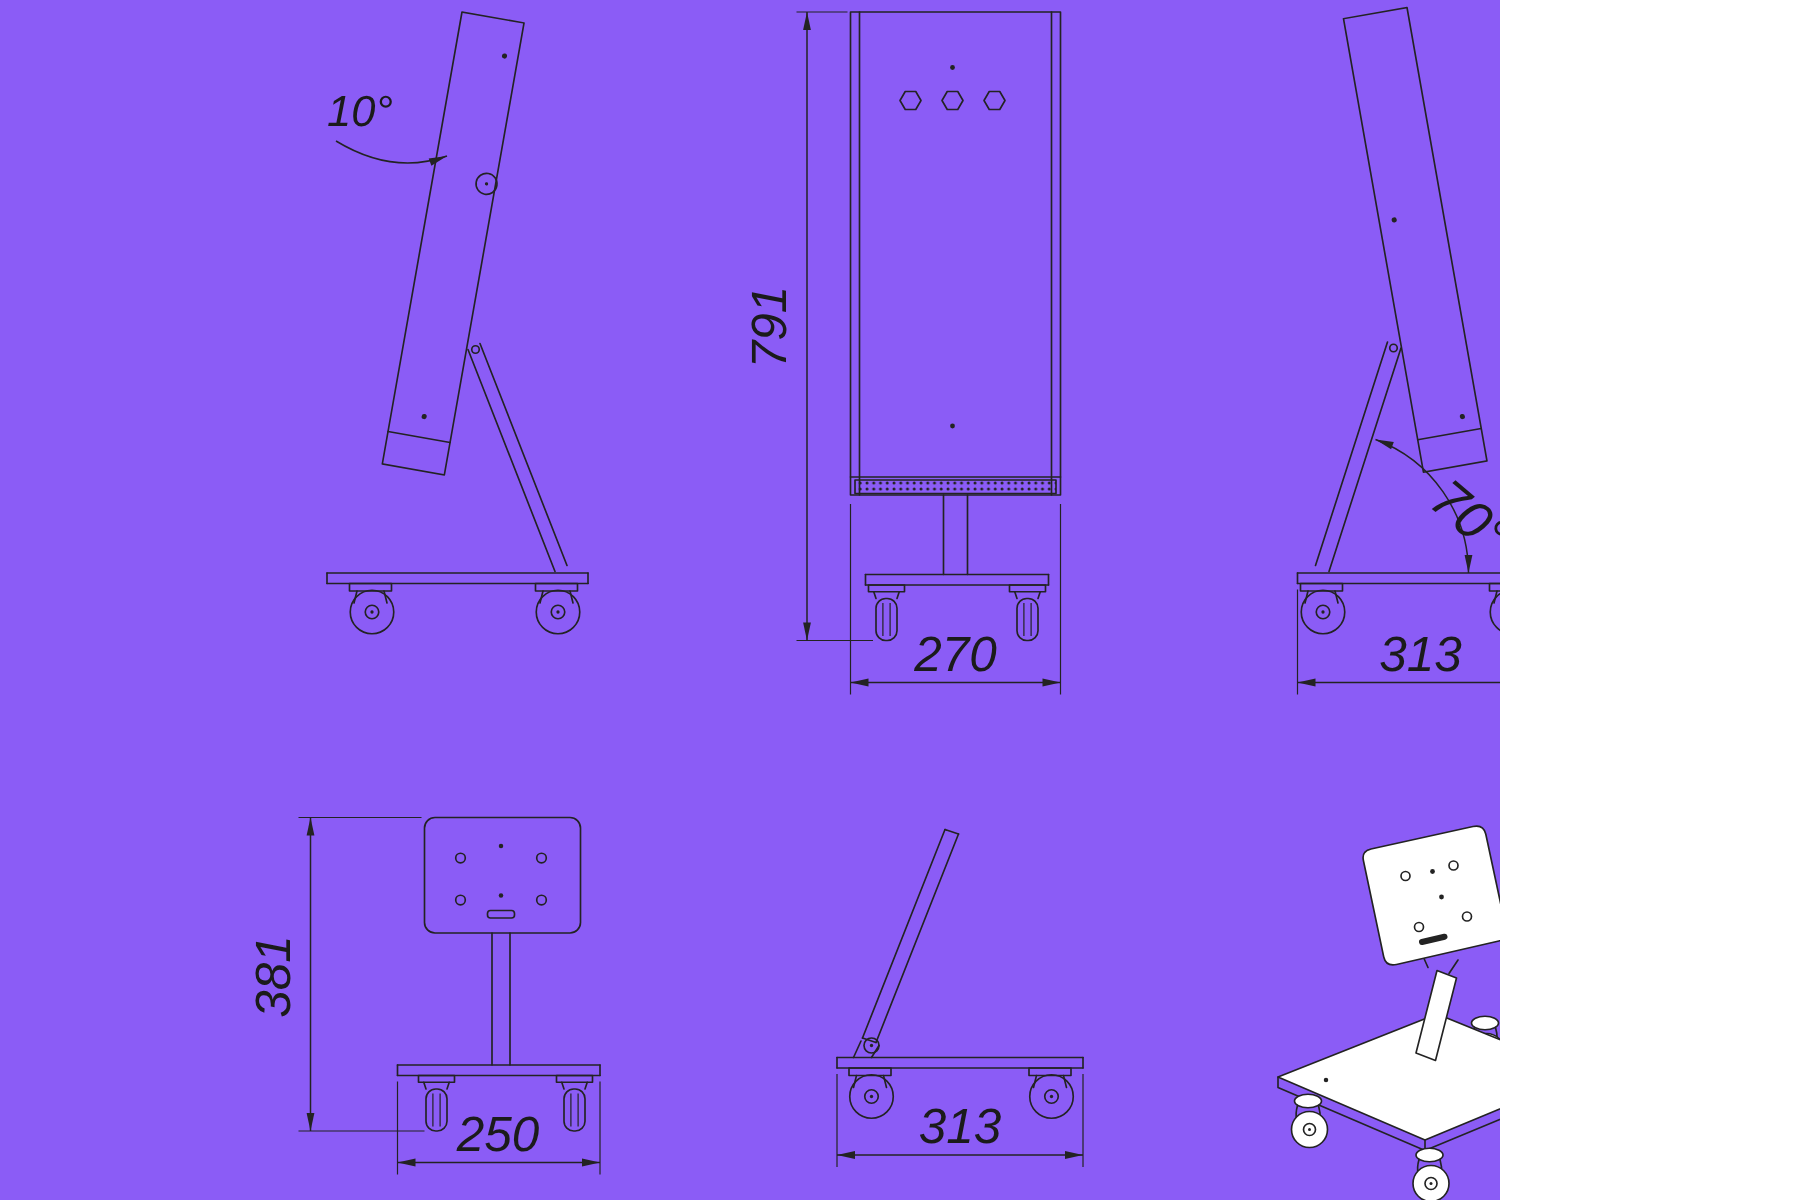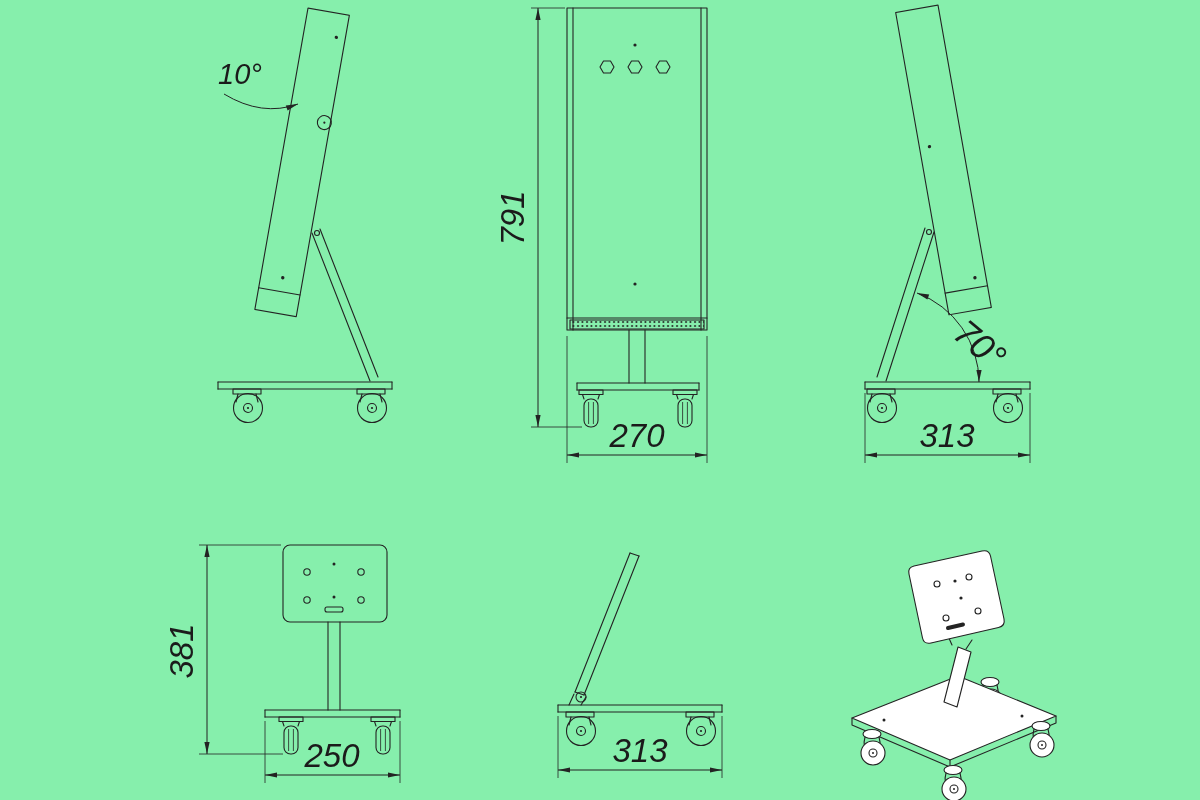--- a/index.html
+++ b/index.html
@@ -1,16 +1,16 @@
 <!DOCTYPE html>
 <html><head>
 <meta charset="utf-8">
 <style>
   html,body{margin:0;padding:0;background:#ffffff;}
-  .canvas{position:relative;width:1200px;height:800px;background:#86efac;overflow:hidden;}
+  .canvas{position:relative;width:1000px;height:800px;background:#8b5cf6;overflow:hidden;}
   svg{display:block;}
   .s   {stroke:#232323;stroke-width:1.1;fill:none;stroke-linecap:round;stroke-linejoin:round;}
   .thin{stroke:#232323;stroke-width:0.8;fill:none;}
   .dim {stroke:#232323;stroke-width:1;fill:none;}
   .arrow{fill:#232323;stroke:none;}
   .dot {fill:#232323;stroke:none;}
   .txt {font-family:"Liberation Sans",sans-serif;font-style:italic;font-size:33px;fill:#1b1b1b;stroke:none;}
   .txtS{font-family:"Liberation Sans",sans-serif;font-style:italic;font-size:29px;fill:#1b1b1b;stroke:none;}
   .txtL{font-family:"Liberation Sans",sans-serif;font-style:italic;font-size:36px;fill:#1b1b1b;stroke:none;}
 </style>

